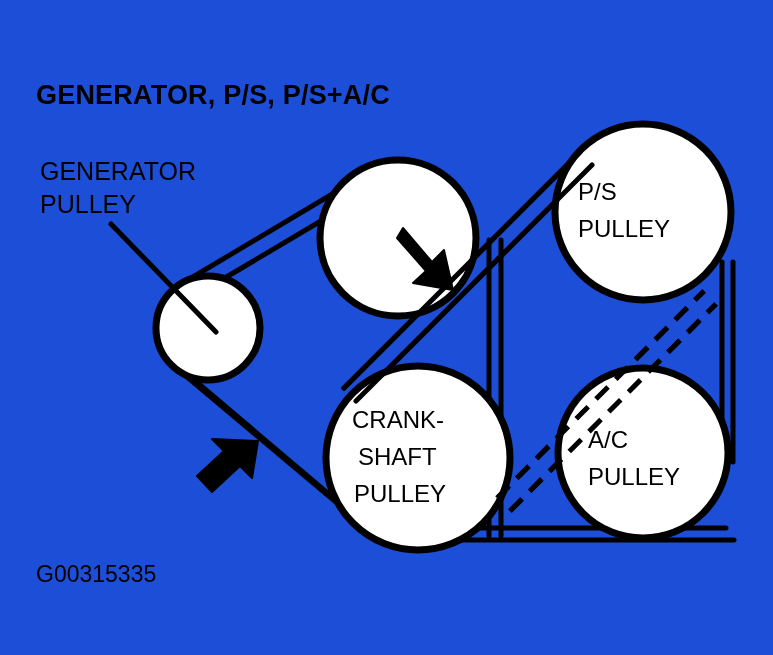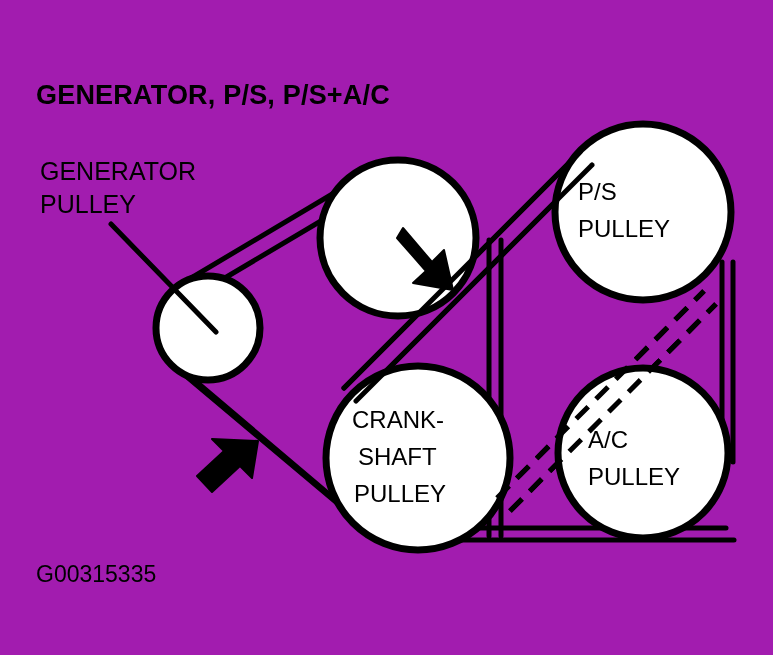--- a/index.html
+++ b/index.html
@@ -4,21 +4,21 @@
 <style>
   html, body {
     margin: 0;
     padding: 0;
     background: #ffffff;
   }
   #page {
     position: relative;
     width: 773px;
     height: 655px;
-    background: #a21caf;
+    background: #1d4ed8;
     overflow: hidden;
     font-family: "Liberation Sans", sans-serif;
   }
   #diagram-svg {
     position: absolute;
     left: 0;
     top: 0;
     width: 773px;
     height: 655px;
   }

